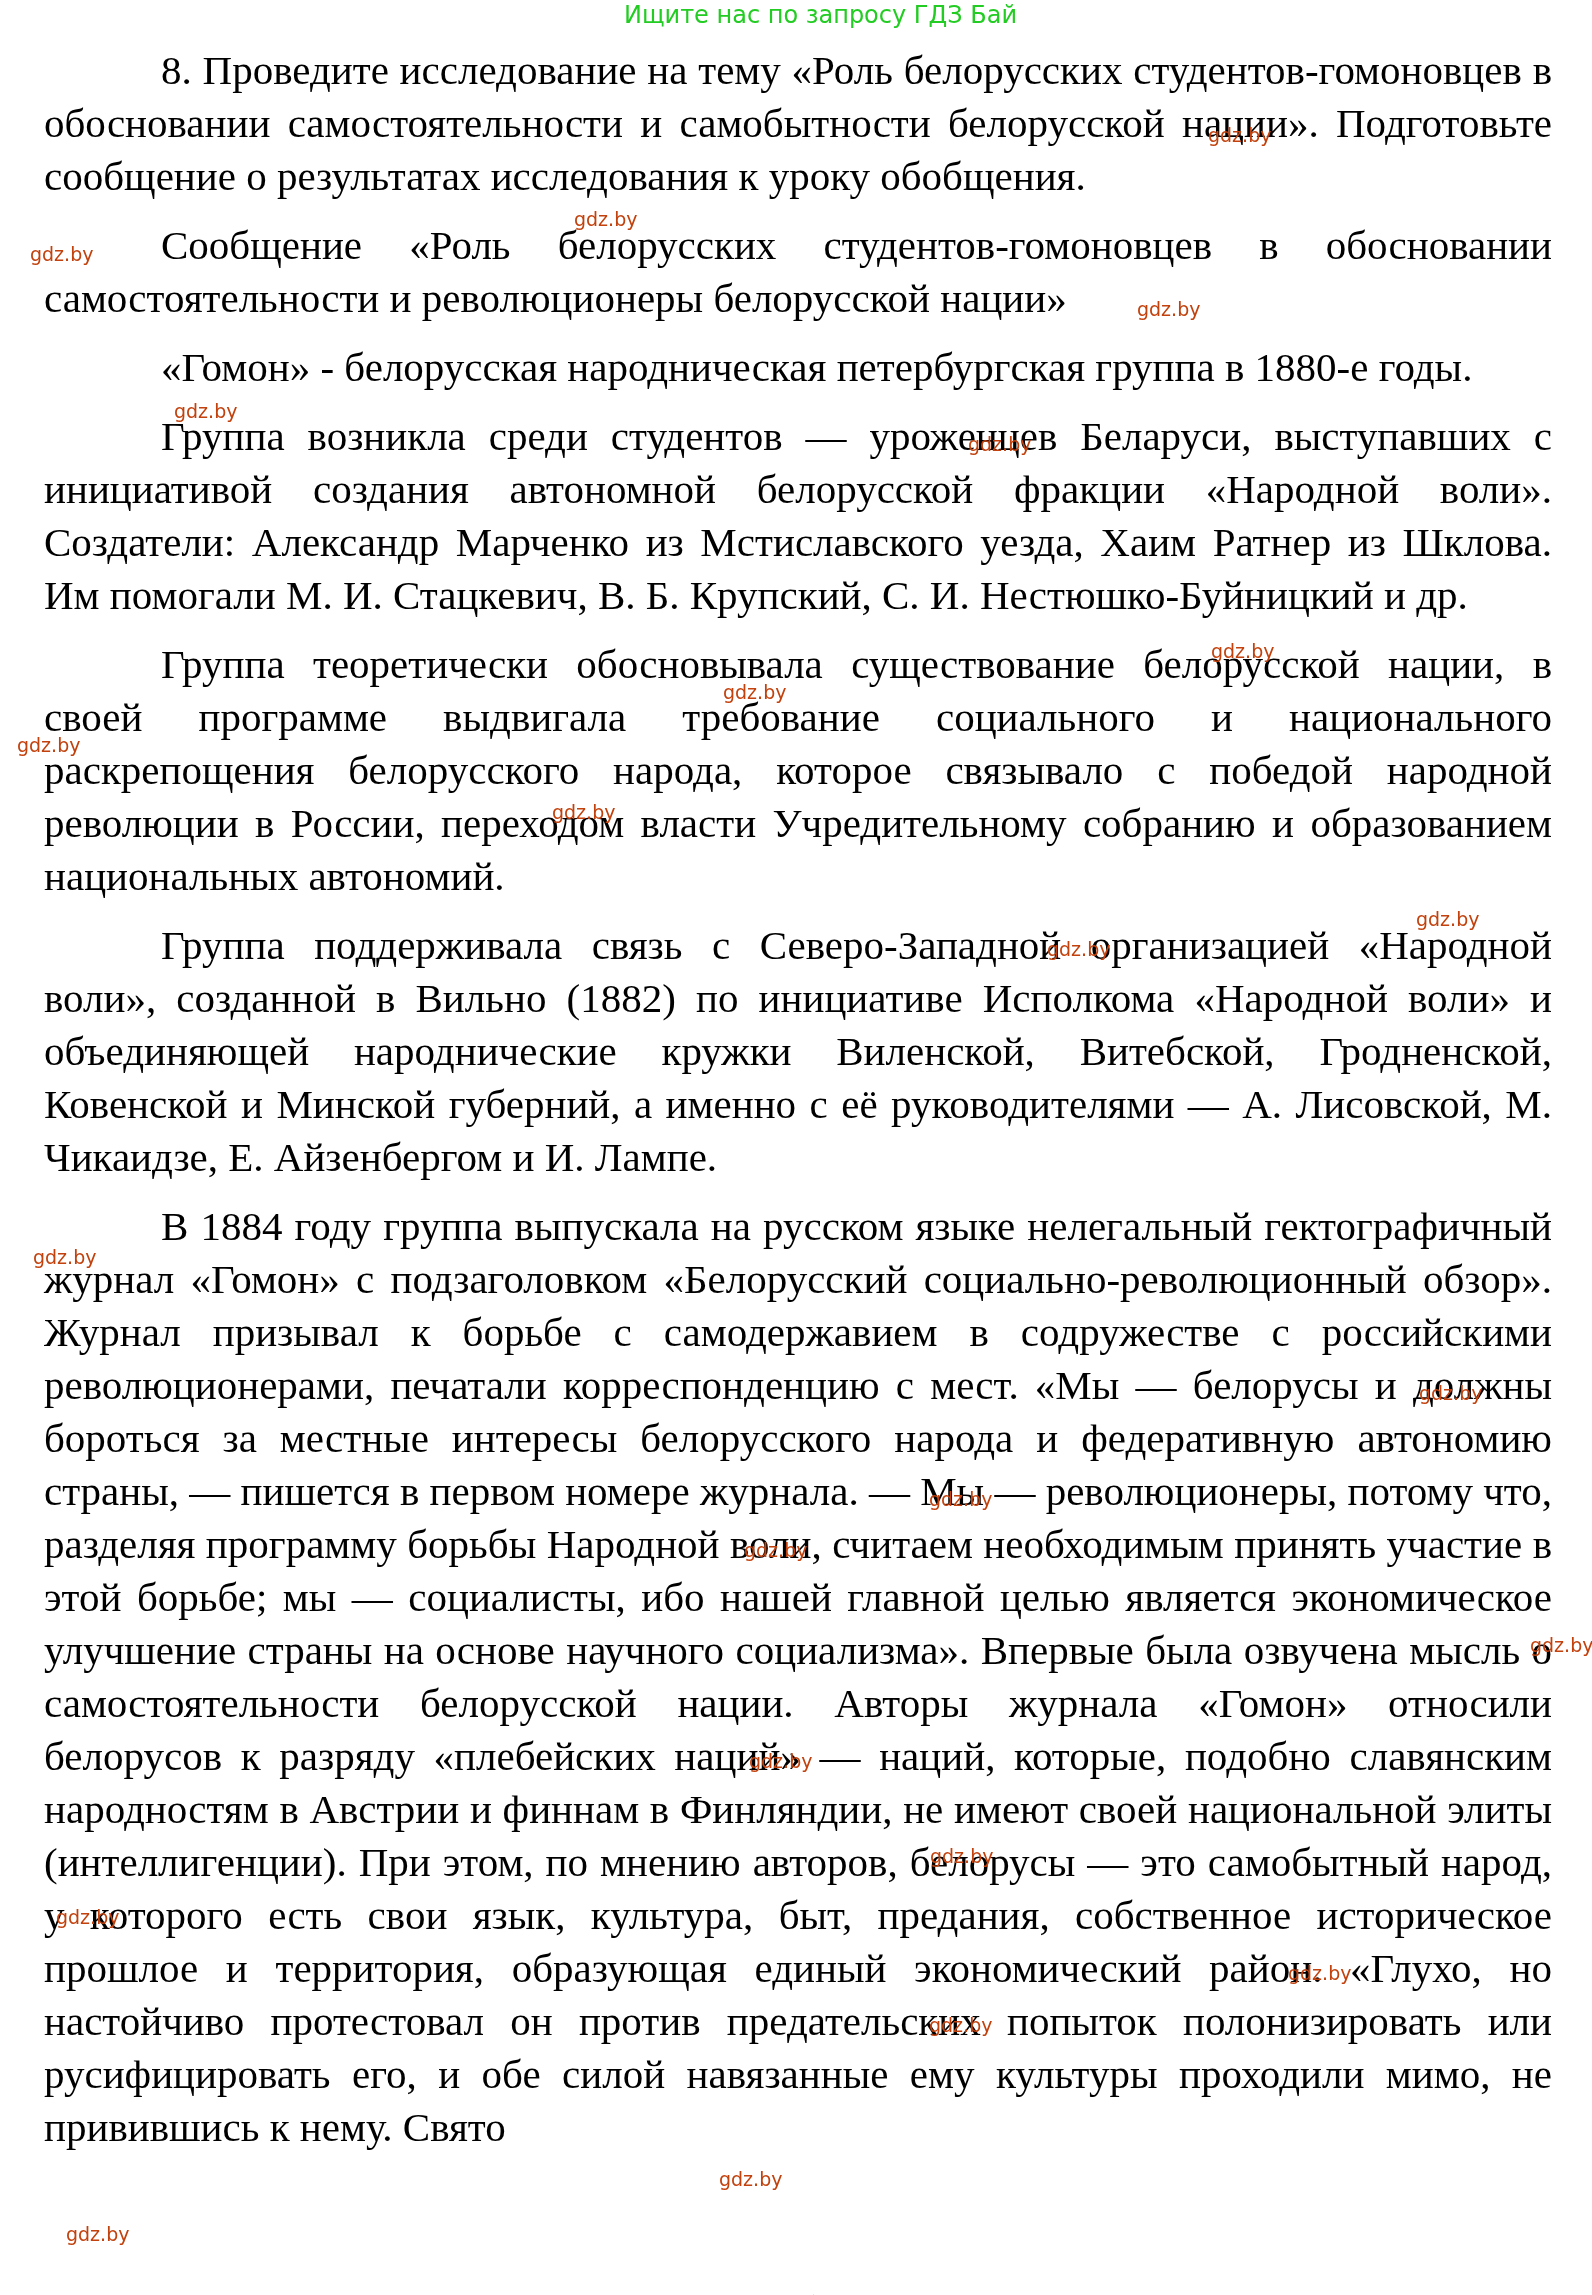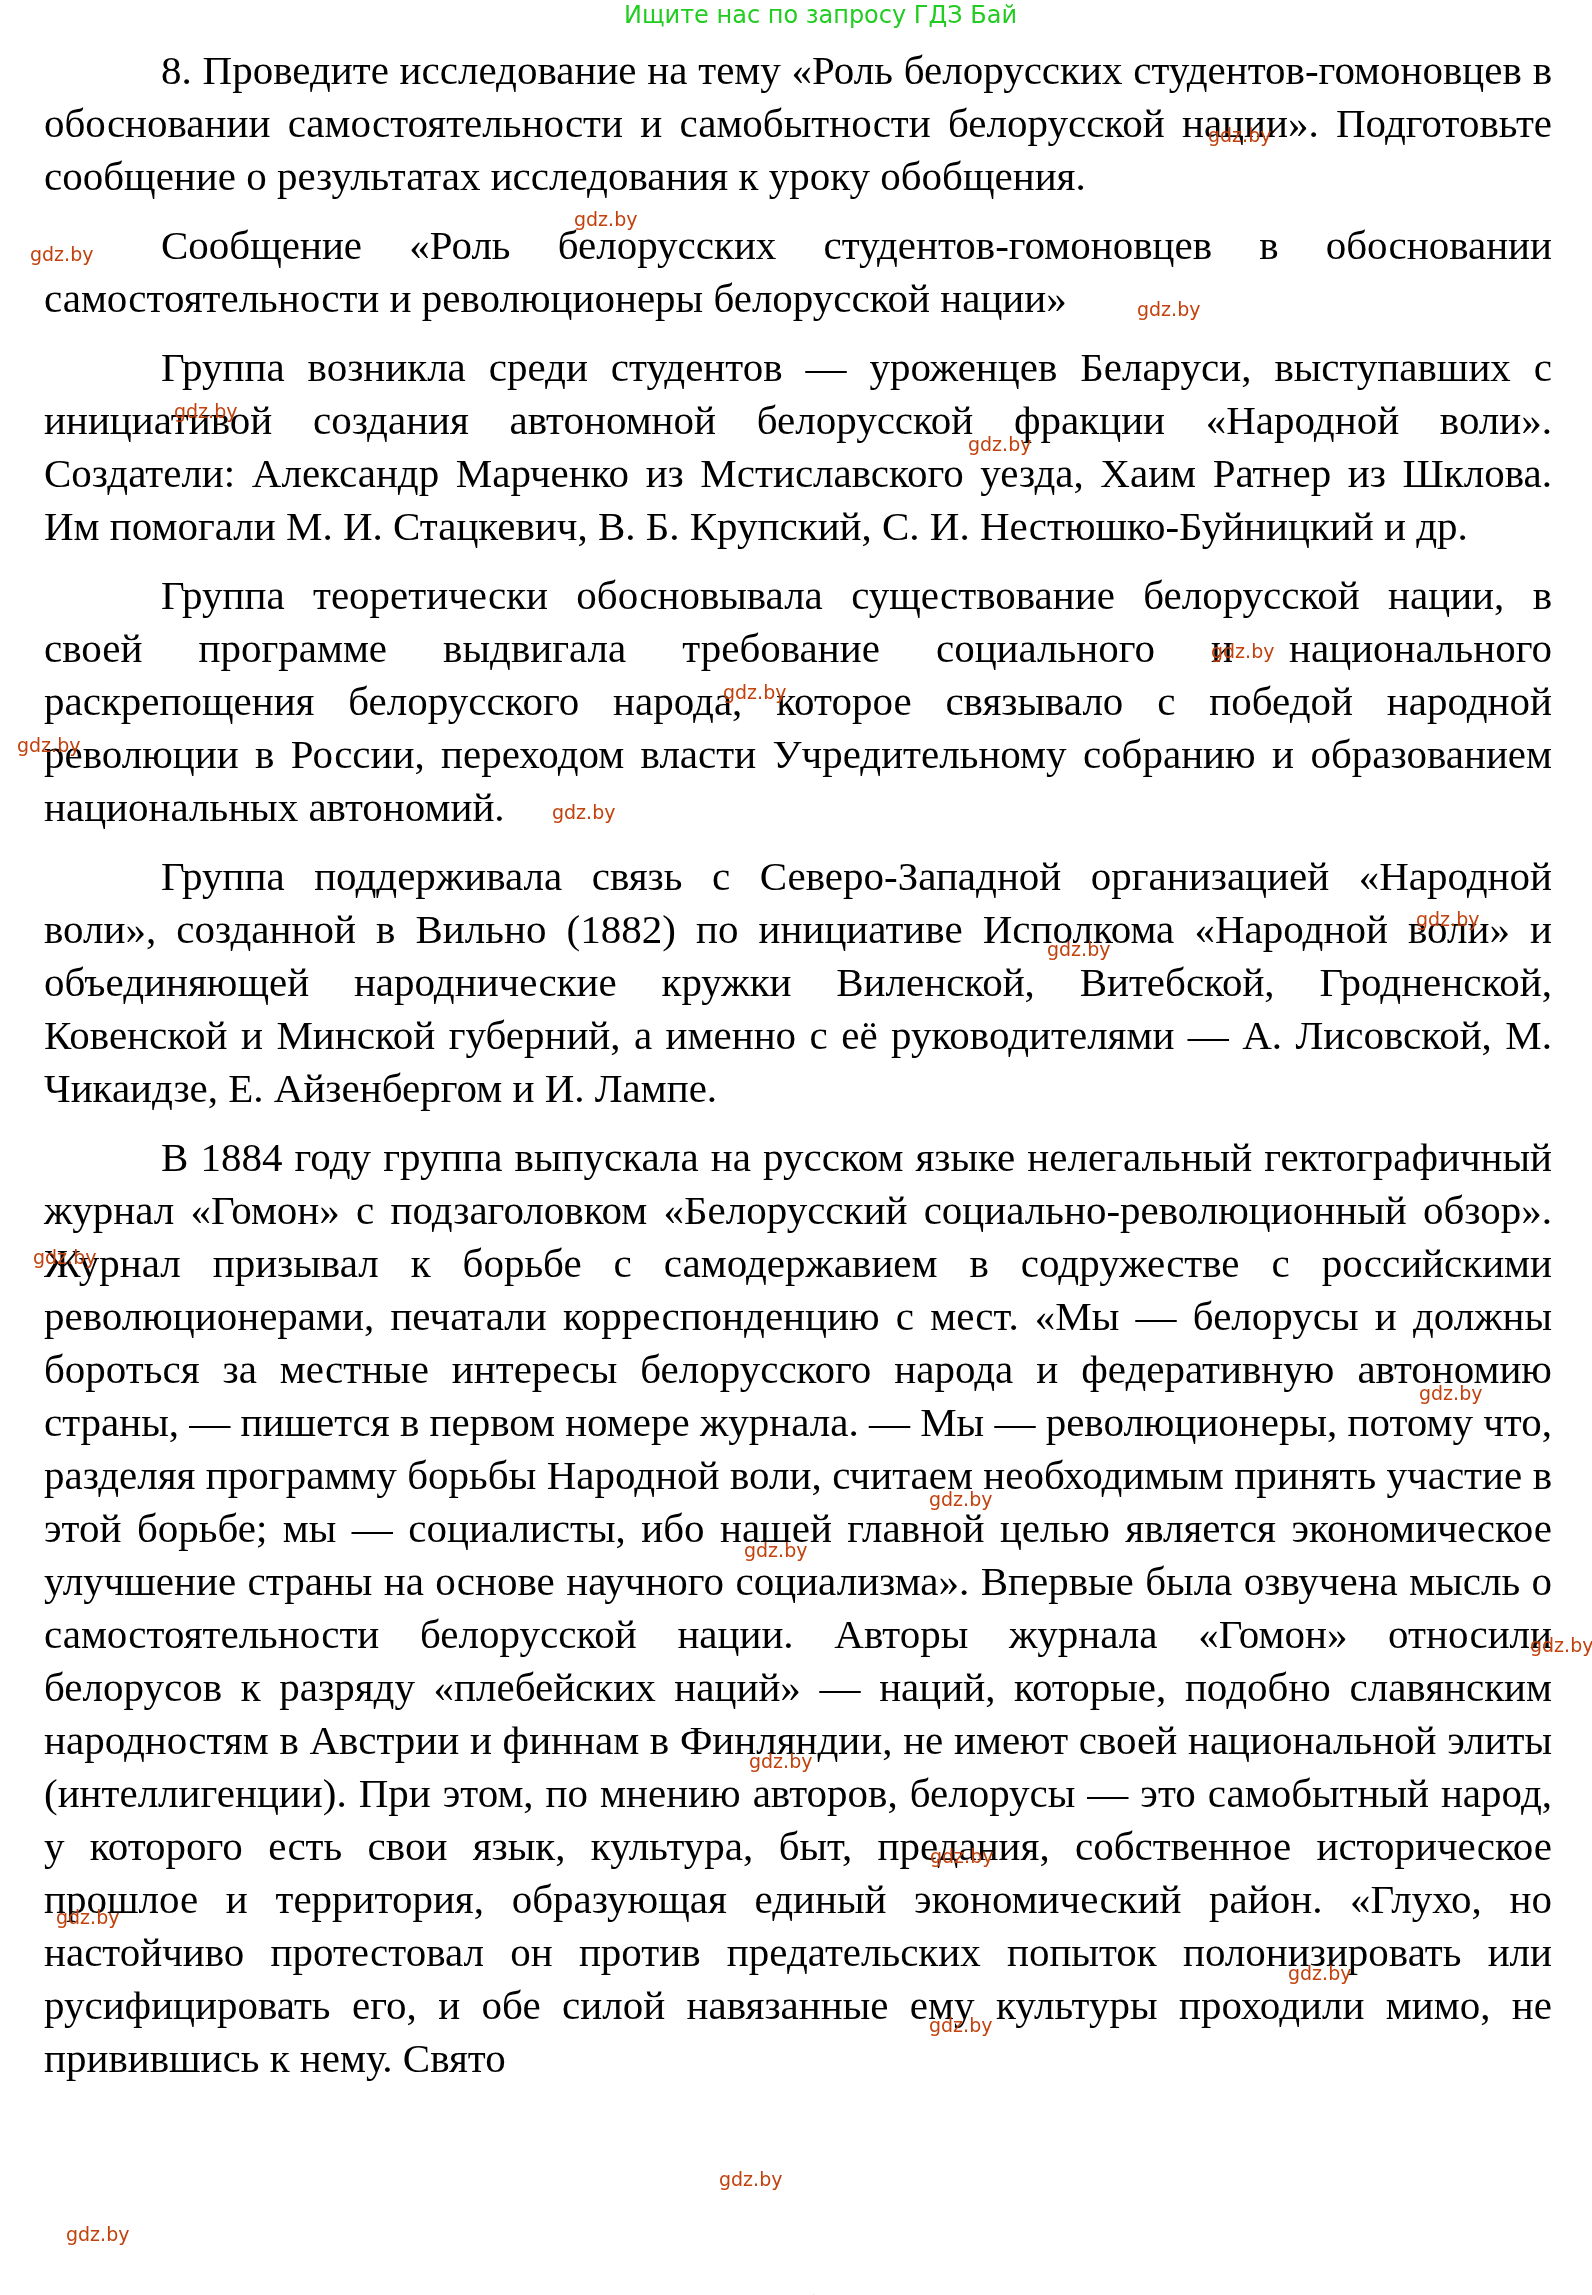--- a/index.html
+++ b/index.html
@@ -31,20 +31,21 @@
 </head>
 <body>
 
 <div class="page">
 
   <div class="top-banner">Ищите нас по запросу ГДЗ Бай</div>
 
   <div class="text-block">
     <p class="para">8. Проведите исследование на тему «Роль белорусских студентов-гомоновцев в обосновании самостоятельности и самобытности белорусской нации». Подготовьте сообщение о результатах исследования к уроку обобщения.</p>
     <p class="para">Сообщение «Роль белорусских студентов-гомоновцев в обосновании самостоятельности и революционеры белорусской нации»</p>
+    <p class="para">«Гомон» - белорусская народническая петербургская группа в 1880-е годы.</p>
     <p class="para">Группа возникла среди студентов — уроженцев Беларуси, выступавших с инициативой создания автономной белорусской фракции «Народной воли». Создатели: Александр Марченко из Мстиславского уезда, Хаим Ратнер из Шклова. Им помогали М. И. Стацкевич, В. Б. Крупский, С. И. Нестюшко-Буйницкий и др.</p>
     <p class="para">Группа теоретически обосновывала существование белорусской нации, в своей программе выдвигала требование социального и национального раскрепощения белорусского народа, которое связывало с победой народной революции в России, переходом власти Учредительному собранию и образованием национальных автономий.</p>
     <p class="para">Группа поддерживала связь с Северо-Западной организацией «Народной воли», созданной в Вильно (1882) по инициативе Исполкома «Народной воли» и объединяющей народнические кружки Виленской, Витебской, Гродненской, Ковенской и Минской губерний, а именно с её руководителями — А. Лисовской, М. Чикаидзе, Е. Айзенбергом и И. Лампе.</p>
     <p class="para">В 1884 году группа выпускала на русском языке нелегальный гектографичный журнал «Гомон» с подзаголовком «Белорусский социально-революционный обзор». Журнал призывал к борьбе с самодержавием в содружестве с российскими революционерами, печатали корреспонденцию с мест. «Мы — белорусы и должны бороться за местные интересы белорусского народа и федеративную автономию страны, — пишется в первом номере журнала. — Мы — революционеры, потому что, разделяя программу борьбы Народной воли, считаем необходимым принять участие в этой борьбе; мы — социалисты, ибо нашей главной целью является экономическое улучшение страны на основе научного социализма». Впервые была озвучена мысль о самостоятельности белорусской нации. Авторы журнала «Гомон» относили белорусов к разряду «плебейских наций» — наций, которые, подобно славянским народностям в Австрии и финнам в Финляндии, не имеют своей национальной элиты (интеллигенции). При этом, по мнению авторов, белорусы — это самобытный народ, у которого есть свои язык, культура, быт, предания, собственное историческое прошлое и территория, образующая единый экономический район. «Глухо, но настойчиво протестовал он против предательских попыток полонизировать или русифицировать его, и обе силой навязанные ему культуры проходили мимо, не привившись к нему. Свято</p>
   </div>
 
   <div id="wm-layer">
       <span class="wm" style="left: 1208px; top: 125px;">gdz.by</span>
       <span class="wm" style="left: 574px; top: 209px;">gdz.by</span>
       <span class="wm" style="left: 30px; top: 244px;">gdz.by</span>

